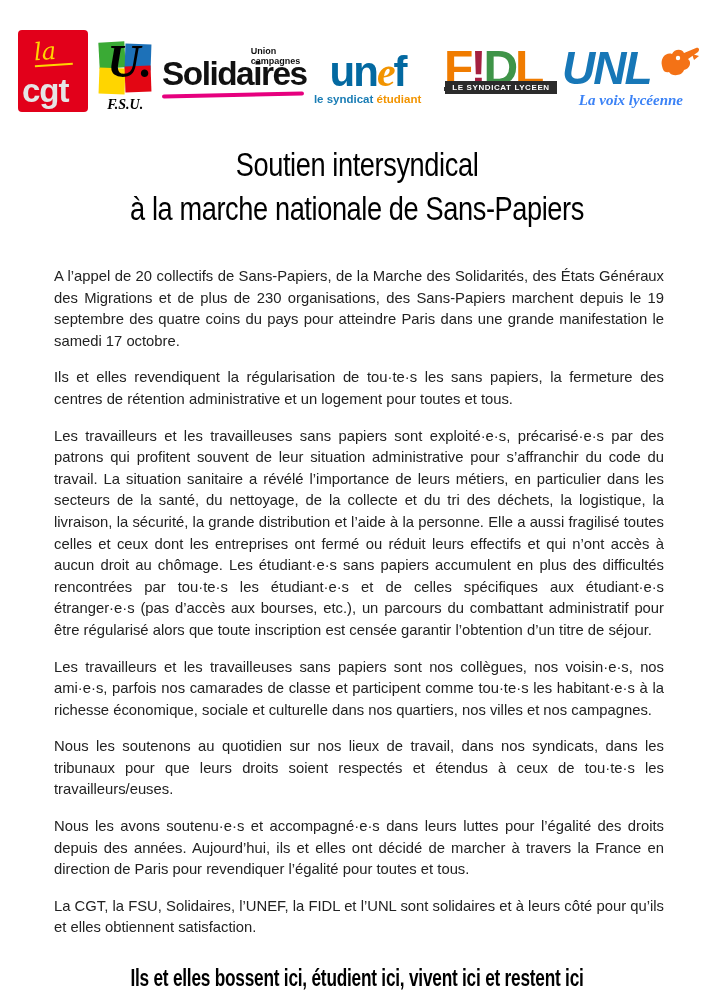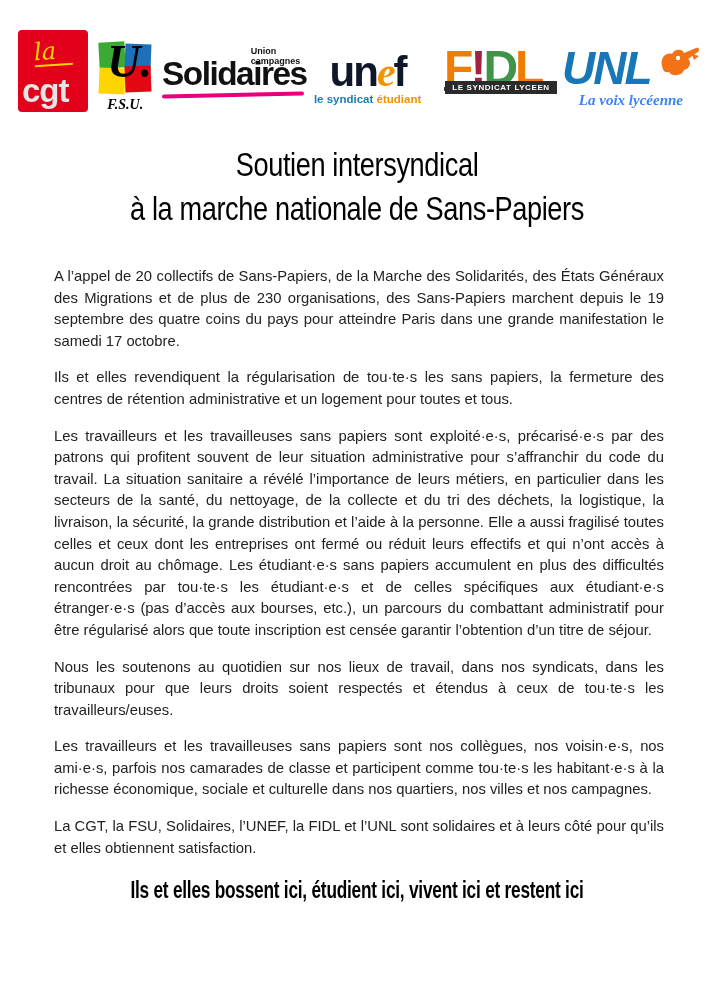--- a/index.html
+++ b/index.html
@@ -87,21 +87,21 @@
     border-radius: 3px; margin-top: 3px;
     transform: rotate(-1.2deg);
   }
 
   
   .logo-unef { width: 112px; text-align: center; flex: 0 0 auto; padding-top: 22px; }
   .unef-name {
     font-weight: bold; font-size: 42px; line-height: 40px;
     letter-spacing: -2px; white-space: nowrap;
   }
-  .unef-name .blue { color: #0f172a; }
+  .unef-name .blue { color: #0369a1; }
   .unef-name .orange { color: #f29400; font-family: "Liberation Serif", serif; font-style: italic; }
   .unef-tagline { font-size: 11.5px; font-weight: bold; margin-top: 1px; white-space: nowrap; }
   .unef-tagline .blue { color: #1a7db5; }
   .unef-tagline .orange { color: #f29400; }
 
   
   .logo-fidl { width: 124px; position: relative; text-align: center; flex: 0 0 auto; padding-top: 16px; }
   .fidl-name {
     font-weight: 800; font-size: 48px; line-height: 44px;
     letter-spacing: -3px; white-space: nowrap; text-decoration: underline;
@@ -154,21 +154,21 @@
     margin: 36px 50px 0 54px;
     text-align: justify;
     font-size: 14.8px;
     line-height: 21.6px;
     color: #222;
   }
   .body-text p { margin-bottom: 15px; }
 
   
   .closing {
-    margin-top: 18px;
+    margin-top: 26px;
     text-align: center;
     font-weight: bold;
     color: #000;
   }
   .closing .line {
     display: block;
     font-size: 23px;
     letter-spacing: -0.3px;
     transform: scaleX(0.75);
     transform-origin: center;
@@ -235,20 +235,21 @@
 
 <h1 class="doc-title">
   <span class="line">Soutien intersyndical</span>
   <span class="line">à la marche nationale de Sans-Papiers</span>
 </h1>
 
 <main class="body-text">
   <p>A l’appel de 20 collectifs de Sans-Papiers, de la Marche des Solidarités, des États Généraux des Migrations et de plus de 230 organisations, des Sans-Papiers marchent depuis le 19 septembre des quatre coins du pays pour atteindre Paris dans une grande manifestation le samedi 17 octobre.</p>
   <p>Ils et elles revendiquent la régularisation de tou·te·s les sans papiers, la fermeture des centres de rétention administrative et un logement pour toutes et tous.</p>
   <p>Les travailleurs et les travailleuses sans papiers sont exploité·e·s, précarisé·e·s par des patrons qui profitent souvent de leur situation administrative pour s’affranchir du code du travail. La situation sanitaire a révélé l’importance de leurs métiers, en particulier dans les secteurs de la santé, du nettoyage, de la collecte et du tri des déchets, la logistique, la livraison, la sécurité, la grande distribution et l’aide à la personne. Elle a aussi fragilisé toutes celles et ceux dont les entreprises ont fermé ou réduit leurs effectifs et qui n’ont accès à aucun droit au chômage. Les étudiant·e·s sans papiers accumulent en plus des difficultés rencontrées par tou·te·s les étudiant·e·s et de celles spécifiques aux étudiant·e·s étranger·e·s (pas d’accès aux bourses, etc.), un parcours du combattant administratif pour être régularisé alors que toute inscription est censée garantir l’obtention d’un titre de séjour.</p>
+  <p>Les travailleurs et les travailleuses sans papiers sont nos collègues, nos voisin·e·s, nos ami·e·s, parfois nos camarades de classe et participent comme tou·te·s les habitant·e·s à la richesse économique, sociale et culturelle dans nos quartiers, nos villes et nos campagnes.</p>
   <p>Nous les soutenons au quotidien sur nos lieux de travail, dans nos syndicats, dans les tribunaux pour que leurs droits soient respectés et étendus à ceux de tou·te·s les travailleurs/euses.</p>
-  <p>Les travailleurs et les travailleuses sans papiers sont nos collègues, nos voisin·e·s, nos ami·e·s, parfois nos camarades de classe et participent comme tou·te·s les habitant·e·s à la richesse économique, sociale et culturelle dans nos quartiers, nos villes et nos campagnes.</p>
+  <p>Nous les avons soutenu·e·s et accompagné·e·s dans leurs luttes pour l’égalité des droits depuis des années. Aujourd’hui, ils et elles ont décidé de marcher à travers la France en direction de Paris pour revendiquer l’égalité pour toutes et tous.</p>
   <p>La CGT, la FSU, Solidaires, l’UNEF, la FIDL et l’UNL sont solidaires et à leurs côté pour qu’ils et elles obtiennent satisfaction.</p>
 </main>
 
 <div class="closing">
   <span class="line">Ils et elles bossent ici, étudient ici, vivent ici et restent ici</span>
 </div>
 
 </body></html>

